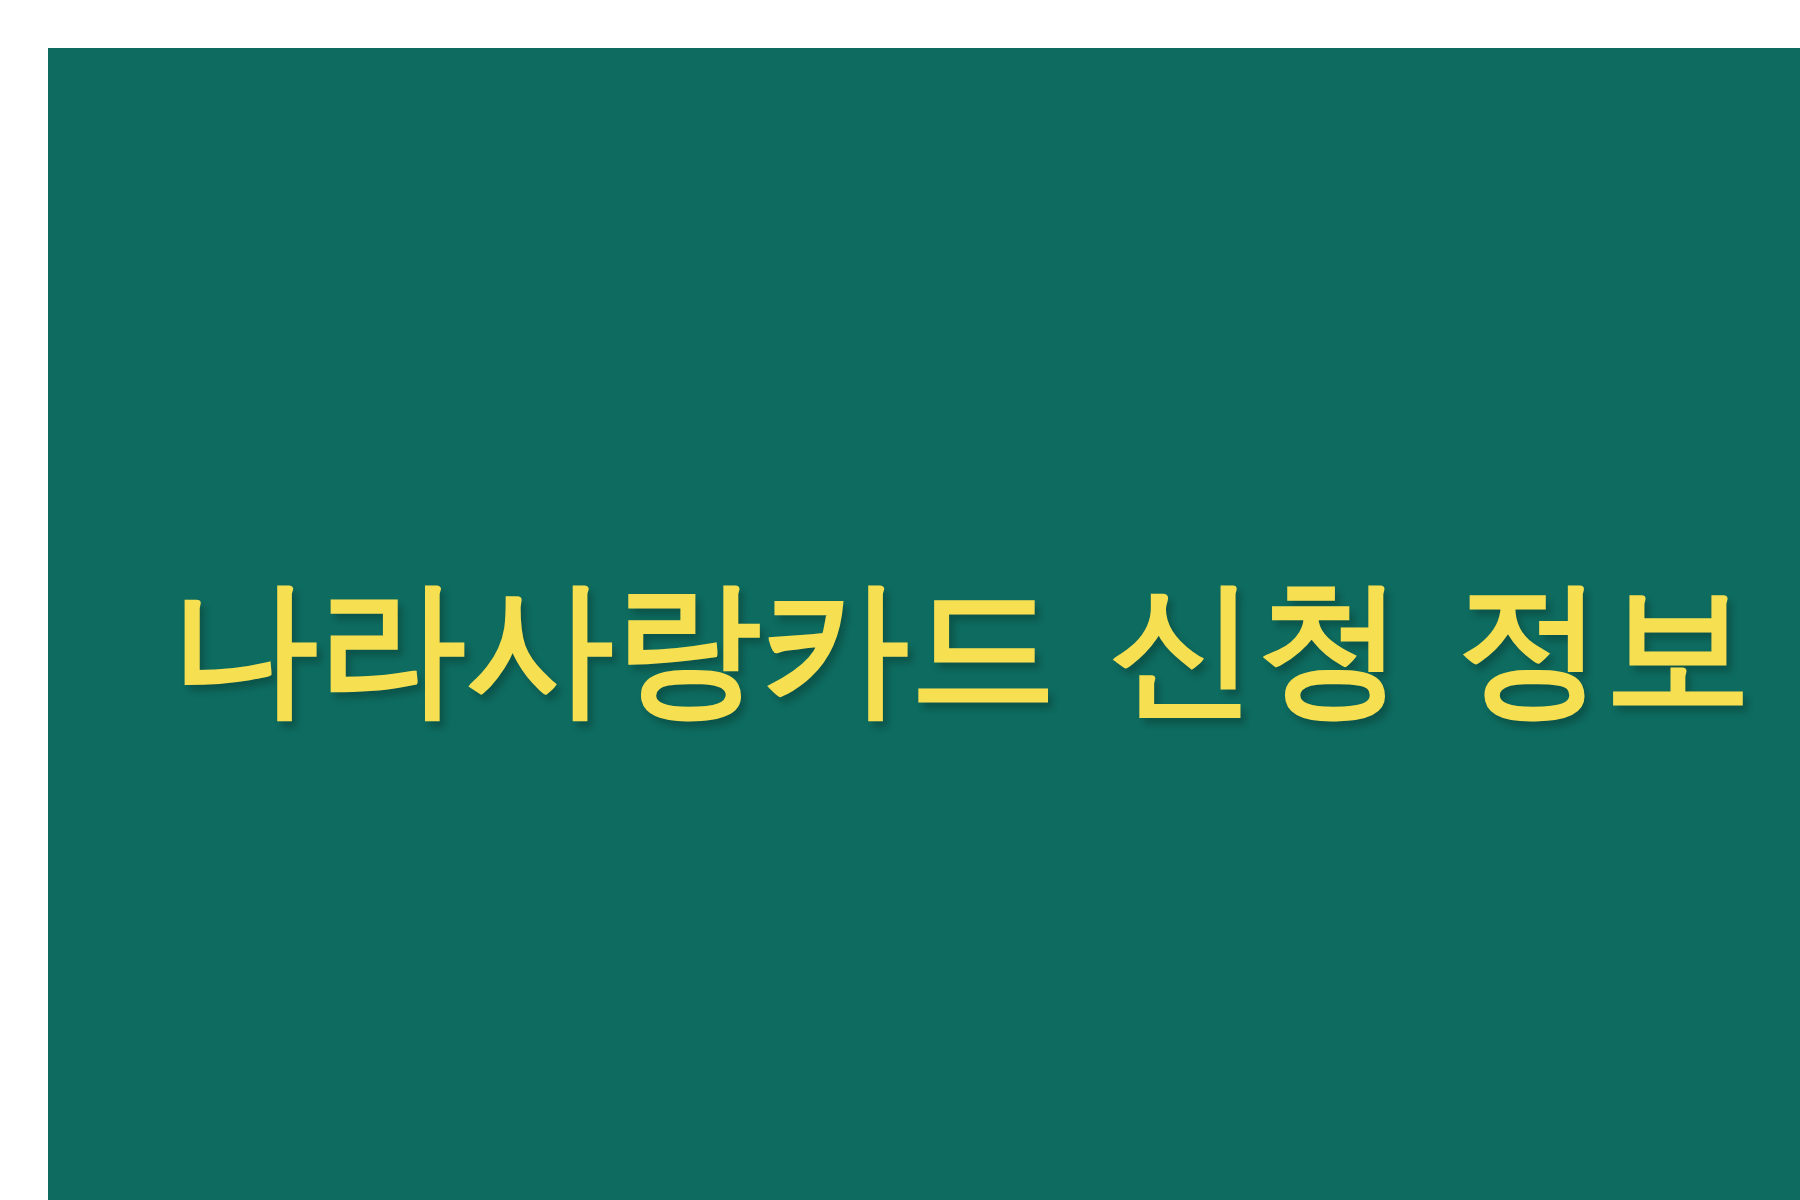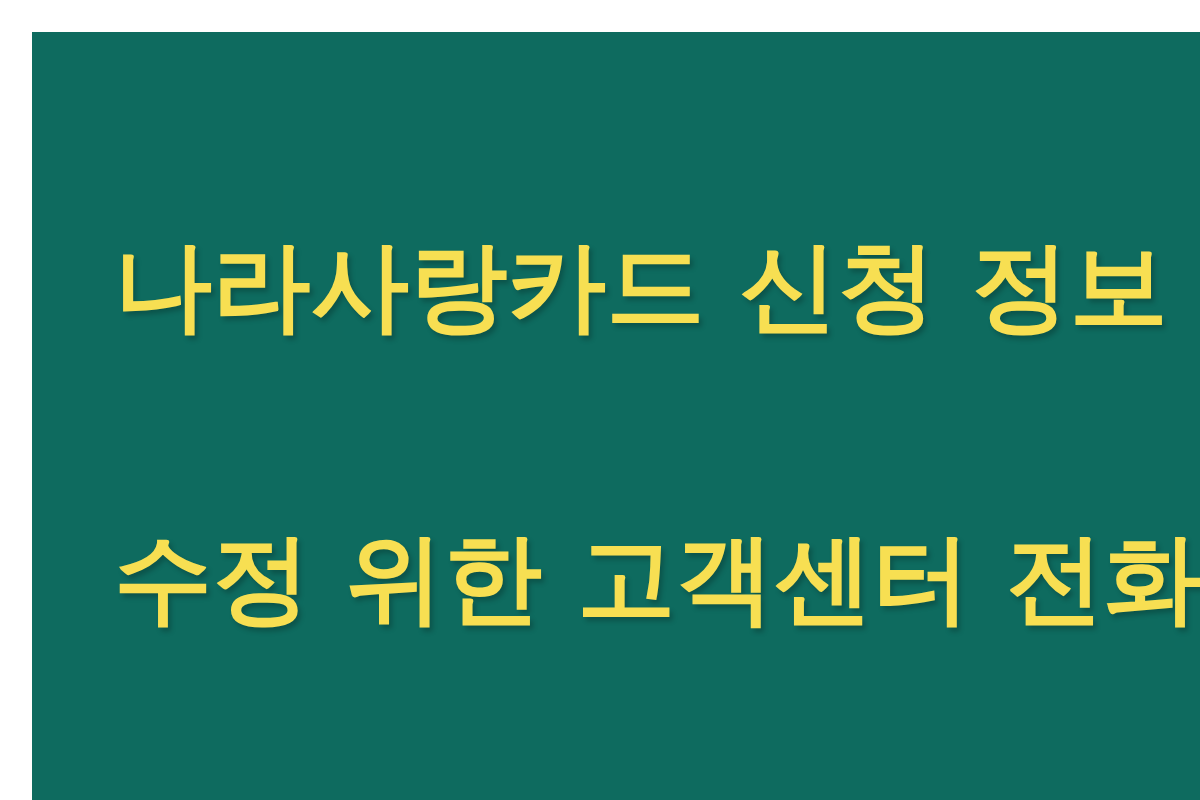--- a/index.html
+++ b/index.html
@@ -43,15 +43,14 @@
     display: block;
     white-space: nowrap;
   }
 </style>
 </head>
 <body>
 
 <div id="banner-card" style="background: rgb(14, 107, 95);">
   <h1 id="banner-headline" style="color: rgb(247, 223, 82);">
     <span class="headline-line">나라사랑카드 신청 정보</span>
-    <span class="headline-line">수정 위한 고객센터 전화</span>
   </h1>
 </div>
 
 </body></html>

